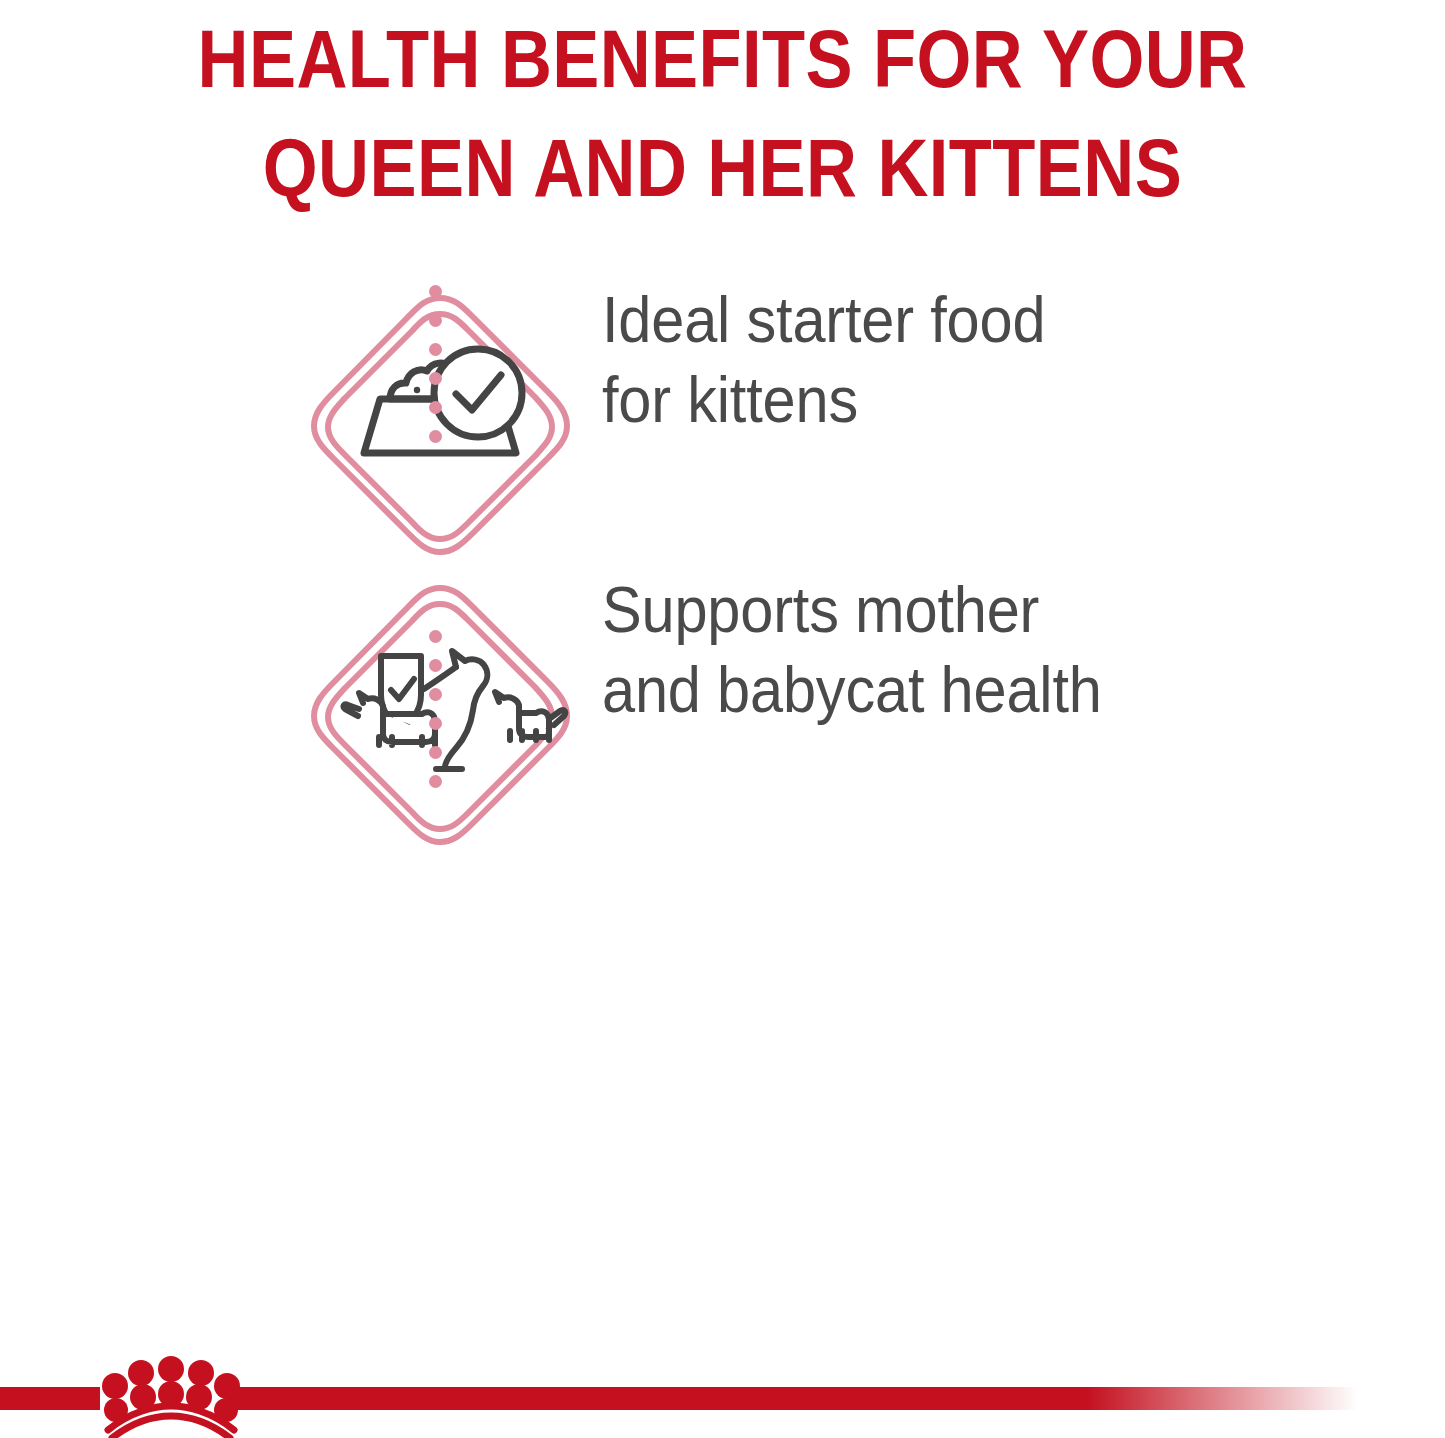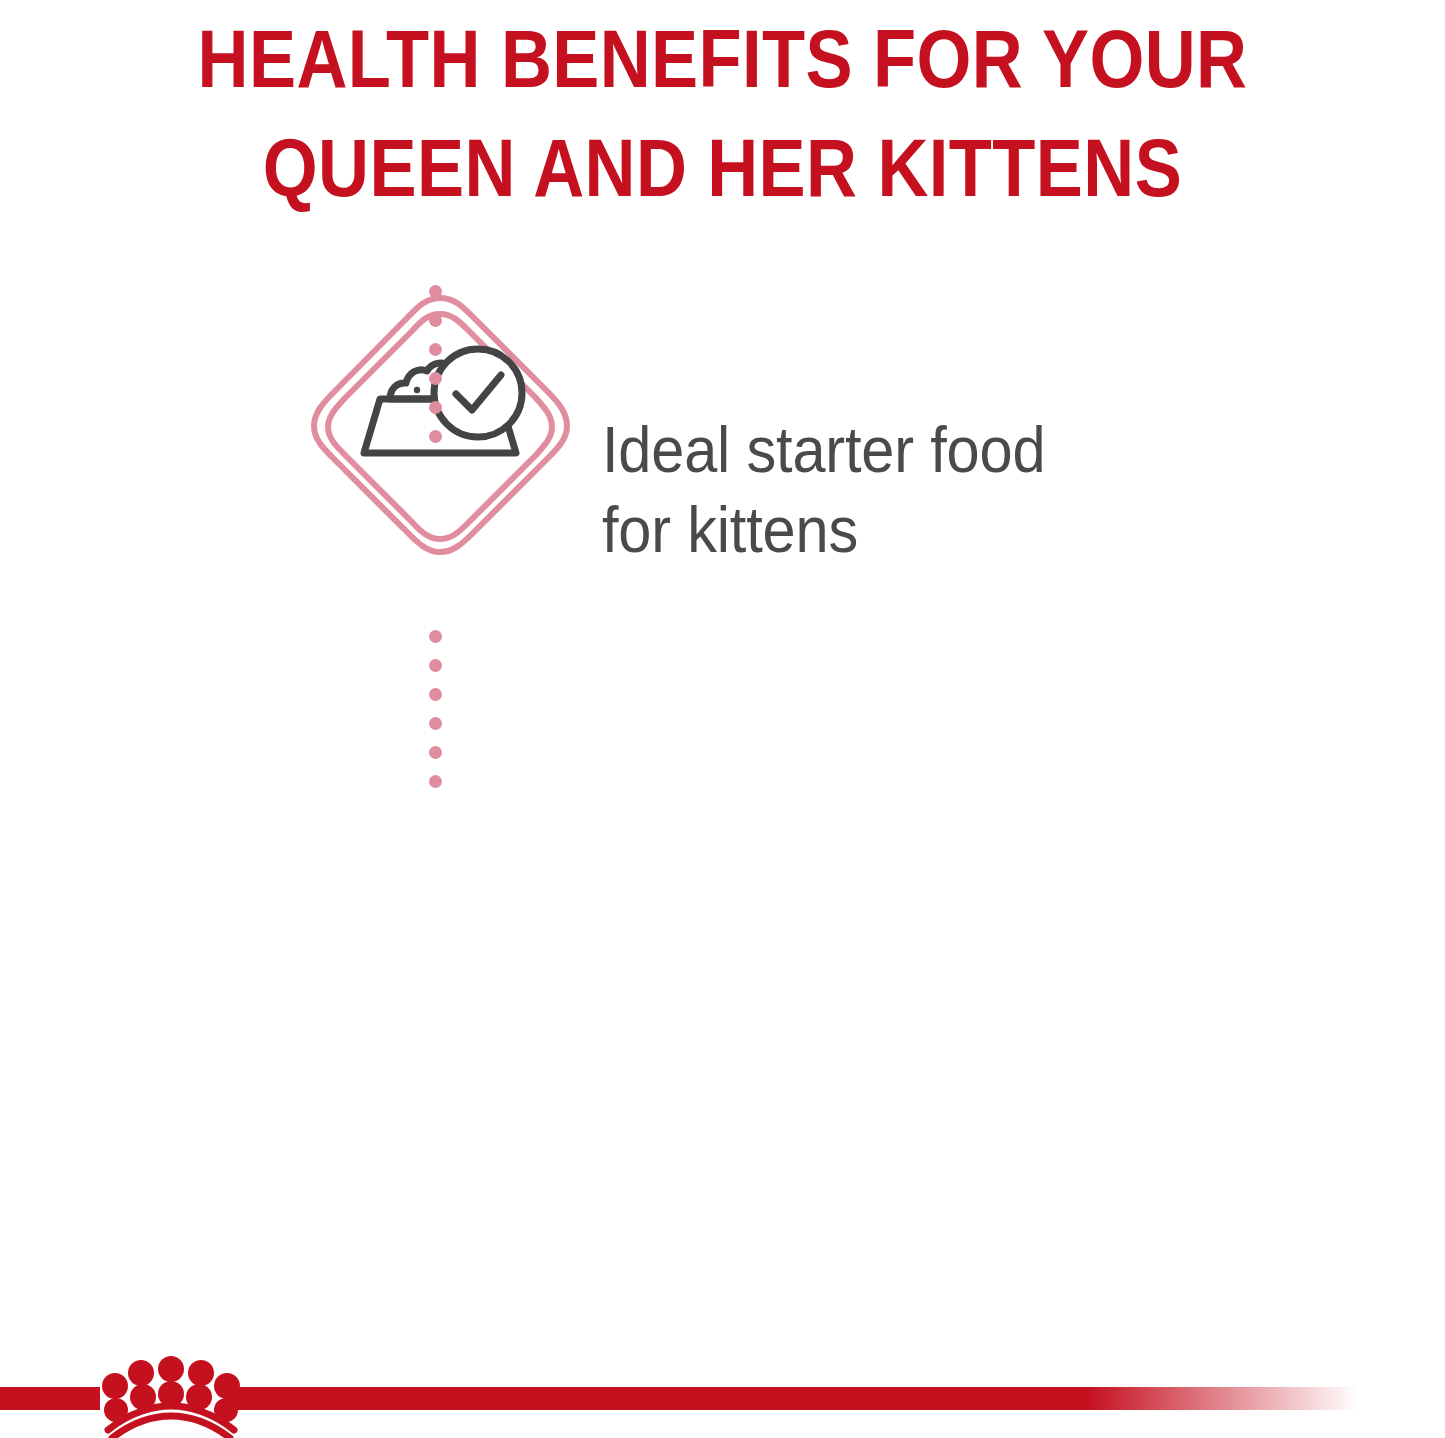--- a/index.html
+++ b/index.html
@@ -46,21 +46,21 @@
   
   .benefits {
     position: absolute;
     left: 0;
     top: 280px;
     width: 1445px;
   }
   .benefit-row {
     position: relative;
     display: flex;
-    align-items: flex-end;
+    align-items: flex-start;
     height: 290px;
   }
   .benefit-icon-wrap {
     position: relative;
     width: 300px;
     min-width: 300px;
     height: 290px;
     margin-left: 290px;
     display: flex;
     align-items: center;
@@ -195,20 +195,98 @@
 
             <circle cx="174" cy="104" r="44" fill="#ffffff"></circle>
             <path d="M152 105 L168 121 L197 86"></path>
           </g>
         </svg>
       </div>
       <div class="benefit-text">Ideal starter food
 for kittens</div>
     </div>
 
+    <div class="benefit-row">
+      <div class="benefit-icon-wrap">
+        <svg width="272" height="272" viewBox="0 0 272 272" aria-hidden="true">
+          <g fill="none" stroke="#e08da0" stroke-width="6" stroke-linecap="round" stroke-linejoin="round">
+            <path d="M136 9
+                     C150 9 158 17 168 27
+                     L243 102
+                     C255 114 263 124 263 137
+                     C263 150 254 159 243 170
+                     L169 244
+                     C158 255 149 263 136 263
+                     C123 263 114 254 104 244
+                     L30 170
+                     C19 159 10 150 10 137
+                     C10 124 19 114 30 103
+                     L104 28
+                     C114 18 122 9 136 9 Z"></path>
+            <path d="M136 25
+                     C148 25 155 32 164 41
+                     L231 108
+                     C241 119 248 127 248 138
+                     C248 149 240 157 231 167
+                     L164 234
+                     C154 244 147 250 136 250
+                     C125 250 117 243 108 233
+                     L42 167
+                     C32 157 24 149 24 138
+                     C24 127 32 119 41 109
+                     L108 42
+                     C117 32 124 25 136 25 Z"></path>
+          </g>
+          <g fill="none" stroke="#444444" stroke-width="6" stroke-linecap="round" stroke-linejoin="round">
+
+            <path d="M77 77 L117 77 L117 116 C117 134 105 144 97 148 C89 144 77 134 77 116 Z" fill="#ffffff"></path>
+            <path d="M87 111 L95 120 L110 100"></path>
+
+            <path d="M152 88
+                     L148 72 L161 82
+                     C167 79 176 80 180 86
+                     C185 93 184 101 179 107
+                     C174 113 170 121 169 131
+                     C167 145 161 159 152 169
+                     C145 177 140 184 141 190
+                     L158 190
+                     M141 190 L132 190" fill="#ffffff"></path>
+            <path d="M152 88 C145 93 132 102 120 110"></path>
+
+            <path d="M59 124
+                     L55 114 L64 120
+                     C70 118 77 121 79 127
+                     L79 135
+                     L118 135
+                     C124 131 130 134 131 141
+                     L131 158
+                     M131 158 L131 166 M118 158 L118 166
+                     M88 158 L88 166 M75 158 L75 166
+                     M79 135 L79 155 C79 160 83 163 88 163
+                     L122 163 C127 163 131 160 131 155
+                     M55 130 L44 126 C40 124 38 127 41 130 L54 137" fill="#ffffff"></path>
+
+            <path d="M195 123
+                     L191 113 L200 119
+                     C206 117 213 120 215 126
+                     L215 134
+                     L232 134
+                     C238 130 244 133 245 140
+                     L245 152
+                     M245 152 L245 161 M232 152 L232 161
+                     M218 152 L218 161 M206 152 L206 161
+                     M215 134 L215 150 C215 155 219 158 224 158
+                     L240 158 C245 158 245 155 245 150
+                     M245 140 L256 132 C260 129 263 133 260 137 L250 146" fill="#ffffff"></path>
+          </g>
+        </svg>
+      </div>
+      <div class="benefit-text">Supports mother
+and babycat health</div>
+    </div>
 
   </div>
 
   <div class="connector connector-1">
     <span class="dot"></span>
     <span class="dot"></span>
     <span class="dot"></span>
     <span class="dot"></span>
     <span class="dot"></span>
     <span class="dot"></span>

